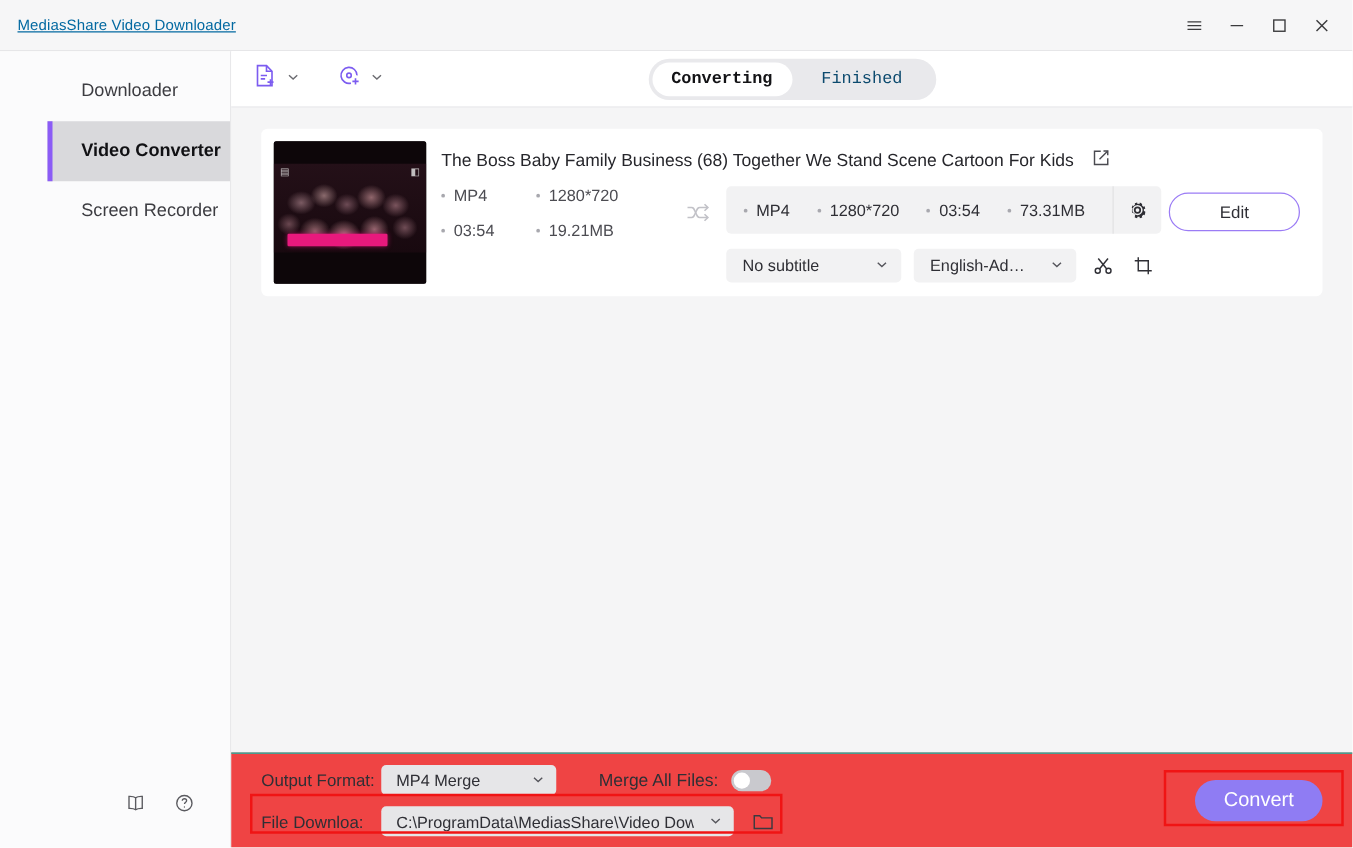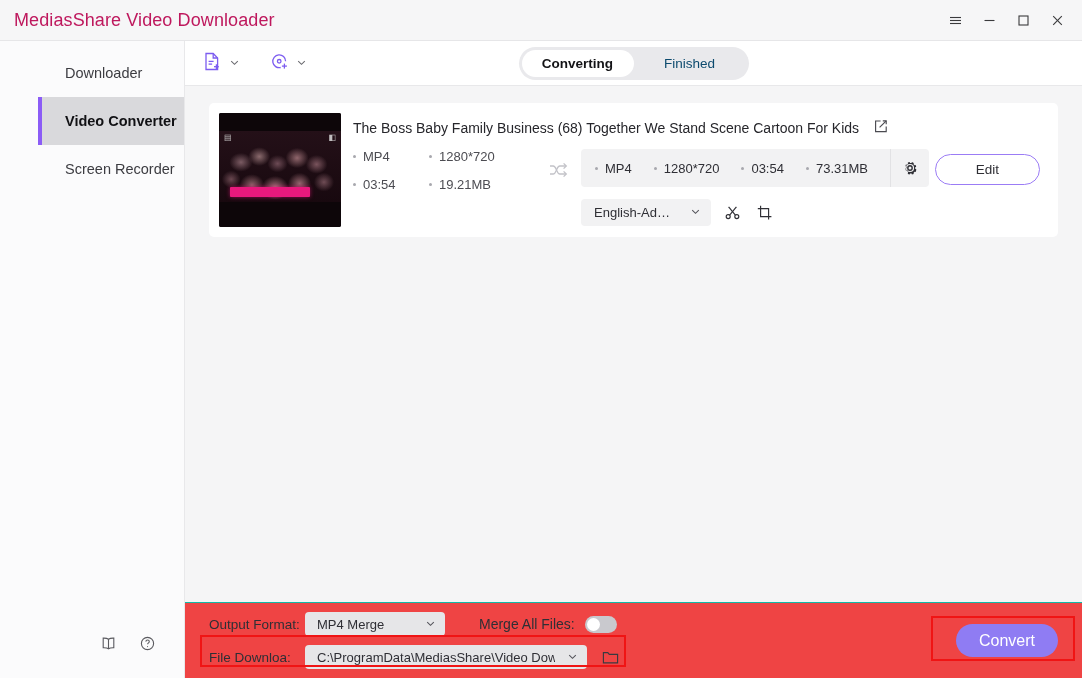--- a/index.html
+++ b/index.html
@@ -18,21 +18,21 @@
 
   
   .titlebar {
     height: 41px; flex: 0 0 41px;
     background: #f6f6f7;
     border-bottom: 1px solid #e6e6e8;
     display: flex; align-items: center;
     padding: 0 0 0 14px;
   }
   .app-title {
-    font-size: 18px; color: #be185d; letter-spacing: .1px;
+    font-size: 12px; color: #0369a1; letter-spacing: .1px; text-decoration: underline;
   }
   .win-controls { margin-left: auto; display: flex; height: 41px; }
   .win-btn {
     width: 34px; height: 41px;
     display: flex; align-items: center; justify-content: center;
     color: #3a3a3c;
   }
   .win-btn:last-child { margin-right: 8px; }
   .win-btn svg { display: block; }
 
@@ -80,21 +80,21 @@
     padding: 0 16px;
     position: relative;
     background: #ffffff;
   }
   .tool-grp { display: flex; align-items: center; gap: 5px; margin-right: 28px; color: #7c5cf0; }
   .tool-grp .chev { color: #6b6b70; }
   .tabs {
     position: absolute; left: 50%; transform: translateX(-50%);
     display: flex; align-items: center;
     background: #e9e9ec; border-radius: 17px; padding: 3px;
-    width: 230px; height: 33px;
+    width: 230px; height: 33px; font-family: Liberation Mono, monospace;
   }
   .tab {
     flex: 1; height: 27px; border-radius: 14px;
     display: flex; align-items: center; justify-content: center;
     font-size: 13.5px; color: #0c4a6e;
   }
   .tab.active { background: #ffffff; color: #131316; font-weight: bold; }
 
   .content {
     flex: 1; min-height: 0;
@@ -438,20 +438,28 @@
                   </div>
                   <div class="gear">
                     <svg width="16" height="16" viewBox="0 0 16 16" fill="currentColor">
                       <path d="M8 5.1a2.9 2.9 0 1 0 0 5.8 2.9 2.9 0 0 0 0-5.8zm0 4.4a1.5 1.5 0 1 1 0-3 1.5 1.5 0 0 1 0 3z"></path>
                       <path d="M14.2 9.1l-1.1-.3a5.2 5.2 0 0 0 0-1.6l1.1-.3-.5-1.9-1.1.3a5.2 5.2 0 0 0-1.1-1.1l.3-1.1L9.9 2l-.3 1.1a5.2 5.2 0 0 0-1.6 0L7.7 2l-1.9.5.3 1.1a5.2 5.2 0 0 0-1.1 1.1l-1.1-.3-.5 1.9 1.1.3a5.2 5.2 0 0 0 0 1.6l-1.1.3.5 1.9 1.1-.3a5.2 5.2 0 0 0 1.1 1.1L5.8 14l1.9.5.3-1.1a5.2 5.2 0 0 0 1.6 0l.3 1.1 1.9-.5-.3-1.1a5.2 5.2 0 0 0 1.1-1.1l1.1.3.5-1.9zM8 12.1A4.1 4.1 0 1 1 8 3.9a4.1 4.1 0 0 1 0 8.2z"></path>
                     </svg>
                   </div>
                 </div>
 
                 <div class="sub-row">
+                  <div class="sel subtitle">
+                    <span class="lbl">No subtitle</span>
+                    <span class="chev">
+                      <svg width="11" height="11" viewBox="0 0 11 11" fill="none" stroke="currentColor" stroke-width="1.1">
+                          <path d="M2.2 4.2L5.5 7.3 8.8 4.2"></path>
+                        </svg>
+                    </span>
+                  </div>
                   <div class="sel audio">
                     <span class="lbl">English-Advan...</span>
                     <span class="chev">
                       <svg width="11" height="11" viewBox="0 0 11 11" fill="none" stroke="currentColor" stroke-width="1.1">
                           <path d="M2.2 4.2L5.5 7.3 8.8 4.2"></path>
                         </svg>
                     </span>
                   </div>
                   <div class="icon-btn">
                     <svg width="17" height="17" viewBox="0 0 17 17" fill="none" stroke="currentColor" stroke-width="1.15">

